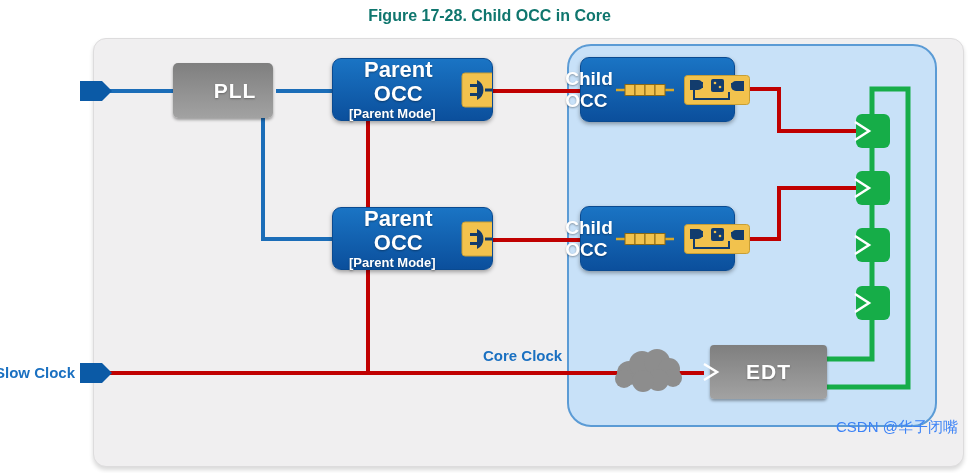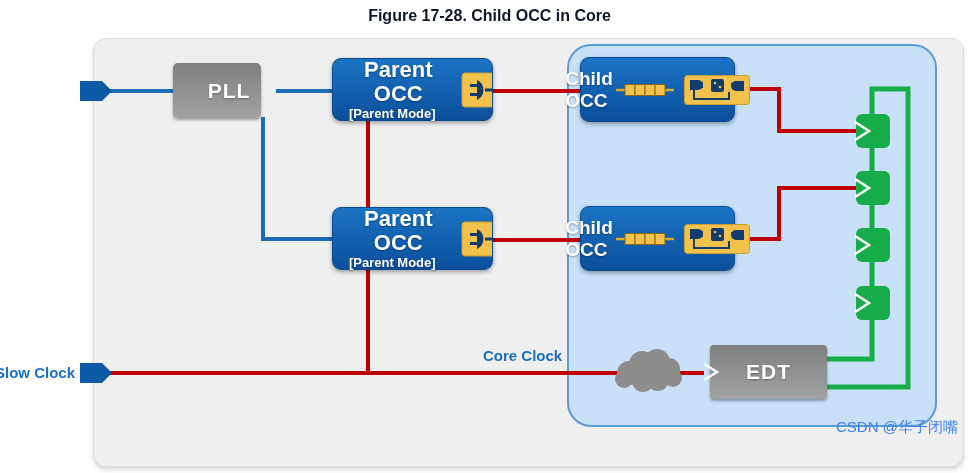--- a/index.html
+++ b/index.html
@@ -4,21 +4,21 @@
 <style>
   html,body{margin:0;padding:0;}
   body{
     width:979px;height:473px;position:relative;overflow:hidden;
     background:#ffffff;font-family:"Liberation Sans",sans-serif;
   }
   .abs{position:absolute;}
   
   .fig-title{
     left:0;top:7px;width:979px;text-align:center;
-    font-size:16px;font-weight:bold;color:#0f172a;
+    font-size:16px;font-weight:bold;color:#0f766e;
   }
   
   .outer-box{
     left:93px;top:38px;width:869px;height:427px;
     background:#f0eff0;border:1px solid #dddcdd;border-radius:13px;
     box-shadow:0 3px 4px rgba(0,0,0,0.15);
   }
   .core-box{
     left:567px;top:44px;width:370px;height:383px;
     background:#c8e1f8;border:2px solid #5b9bd5;border-radius:24px;
@@ -35,21 +35,21 @@
     background:linear-gradient(180deg,#7f7f7f 0%,#a2a2a2 100%);
     border-radius:5px;box-shadow:0 2px 3px rgba(0,0,0,0.35);
     font-size:21px;letter-spacing:1px;text-shadow:0 1px 2px rgba(0,0,0,0.3);
   }
   .blue-blk{
     background:linear-gradient(180deg,#1a74c4 0%,#0b4f9c 100%);
     border:1px solid #0a4a90;border-radius:9px;
     box-shadow:0 2px 4px rgba(0,0,0,0.35);
     text-shadow:0 1px 2px rgba(0,0,0,0.35);
   }
-  .pll{left:173px;top:63px;width:88px;height:55px;padding-left:24px;}
+  .pll{left:173px;top:63px;width:100px;height:55px;padding-left:24px;}
   .edt{left:710px;top:345px;width:117px;height:54px;border-radius:4px;}
   .pocc1{left:332px;top:58px;width:161px;height:63px;}
   .pocc2{left:332px;top:207px;width:161px;height:63px;}
   .cocc1{left:580px;top:57px;width:155px;height:65px;}
   .cocc2{left:580px;top:206px;width:155px;height:65px;}
   .pocc-inner{display:flex;align-items:center;gap:9px;}
   .pocc-text{text-align:center;line-height:1.1;}
   .pocc-title{font-size:22px;padding-left:12px;}
   .pocc-sub{font-size:13px;text-align:center;}
   .cocc-inner{display:flex;flex-direction:row;align-items:center;gap:3px;}

